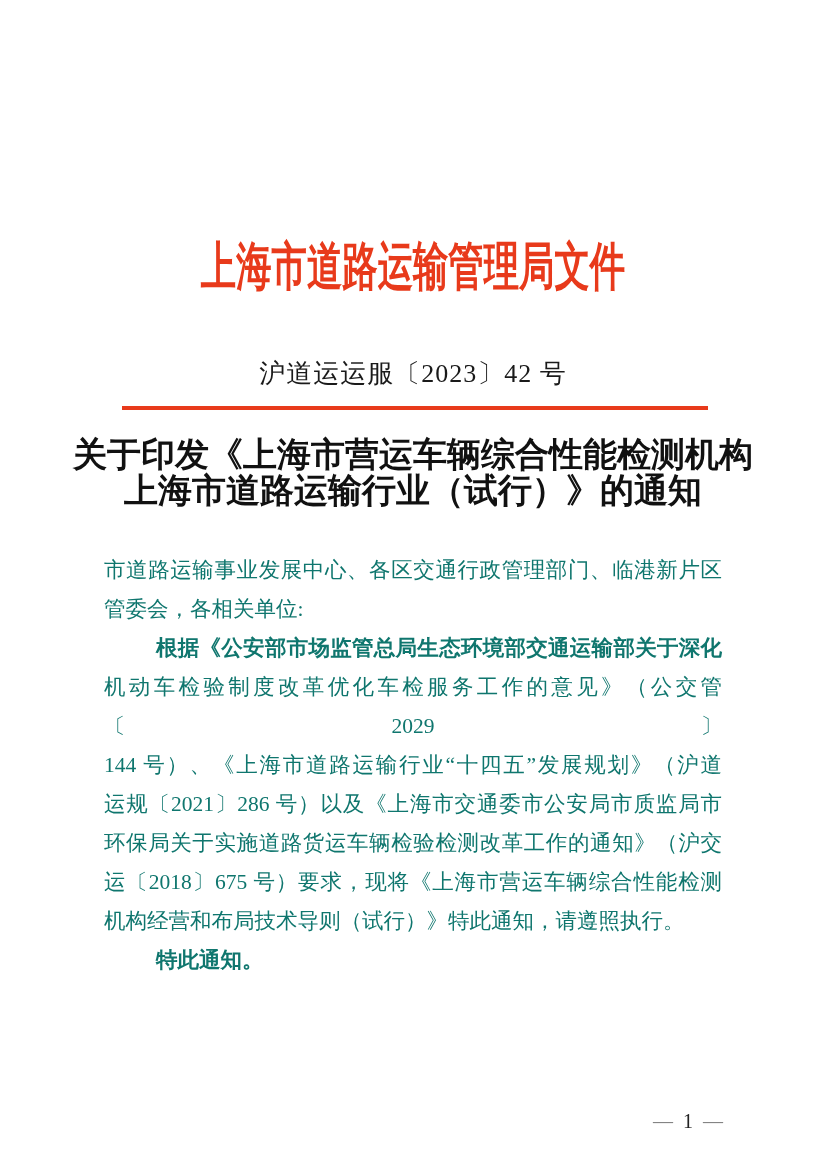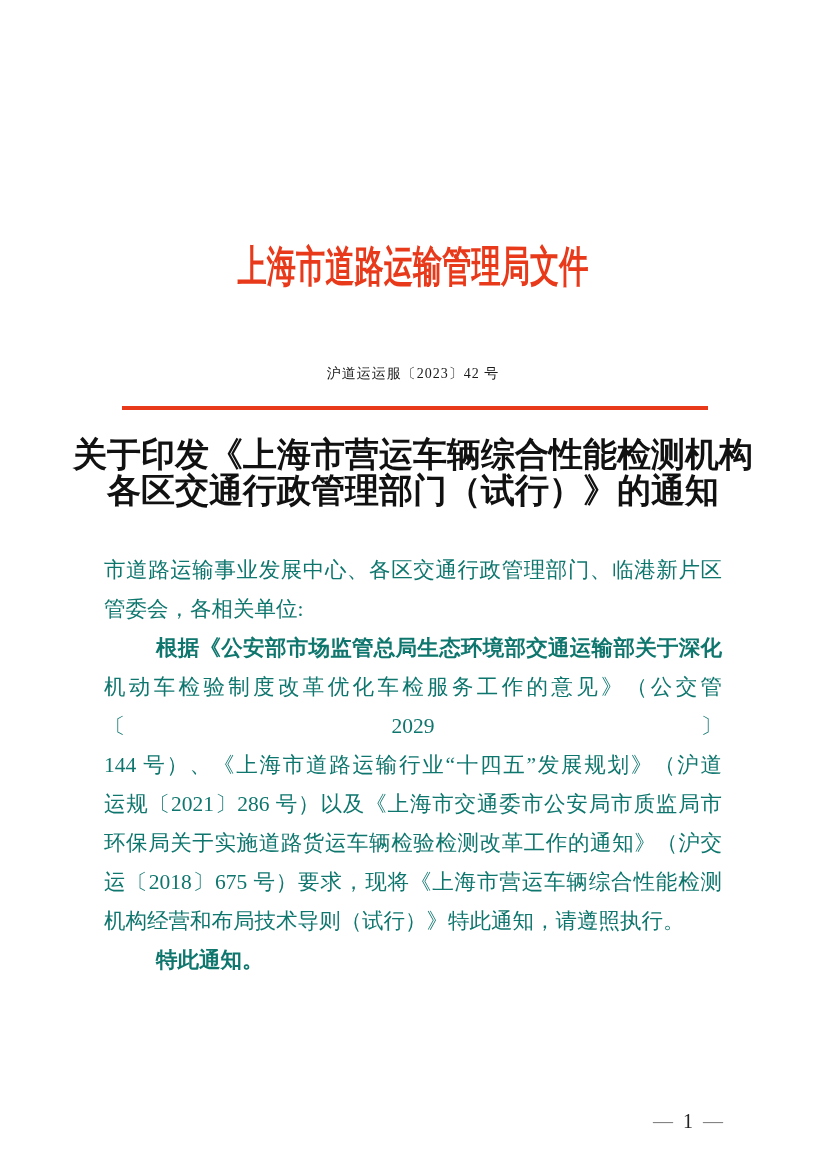--- a/index.html
+++ b/index.html
@@ -14,37 +14,37 @@
     font-family: "Liberation Serif", "DejaVu Serif", serif;
     color: #1a1a1a;
   }
   .red-title {
     position: absolute;
     top: 230px;
     left: 0;
     width: 100%;
     text-align: center;
     line-height: 74px;
-    font-size: 43px;
+    font-size: 52px;
     font-weight: bold;
     color: #e83a1b;
     white-space: nowrap;
   }
   .red-title .squeeze {
     display: inline-block;
     transform: scaleX(0.68);
     transform-origin: 50% 50%;
   }
   .doc-number {
     position: absolute;
     top: 360px;
     left: 0;
     width: 100%;
     text-align: center;
-    font-size: 14px;
+    font-size: 26px;
     line-height: 28px;
     letter-spacing: 1px;
     color: #1a1a1a;
   }
   .red-rule {
     position: absolute;
     top: 406px;
     left: 122px;
     width: 586px;
     height: 4px;
@@ -96,21 +96,21 @@
   <div class="red-title">
     <span class="squeeze">上海市道路运输管理局文件</span>
   </div>
 
   <div class="doc-number">沪道运运服〔2023〕42 号</div>
 
   <div class="red-rule"></div>
 
   <div class="doc-title">
     <div>关于印发《上海市营运车辆综合性能检测机构</div>
-    <div>各区交通行政管理部门（试行）》的通知</div>
+    <div>上海市道路运输行业（试行）》的通知</div>
   </div>
 
   <div class="body-text">
     <div class="line fill">市道路运输事业发展中心、各区交通行政管理部门、临港新片区</div>
     <div class="line">管委会，各相关单位:</div>
     <div class="line fill indent">根据《公安部市场监管总局生态环境部交通运输部关于深化</div>
     <div class="line fill">机动车检验制度改革优化车检服务工作的意见》（公交管〔2029〕</div>
     <div class="line fill">144 号）、《上海市道路运输行业“十四五”发展规划》（沪道</div>
     <div class="line fill">运规〔2021〕286 号）以及《上海市交通委市公安局市质监局市</div>
     <div class="line fill">环保局关于实施道路货运车辆检验检测改革工作的通知》（沪交</div>

